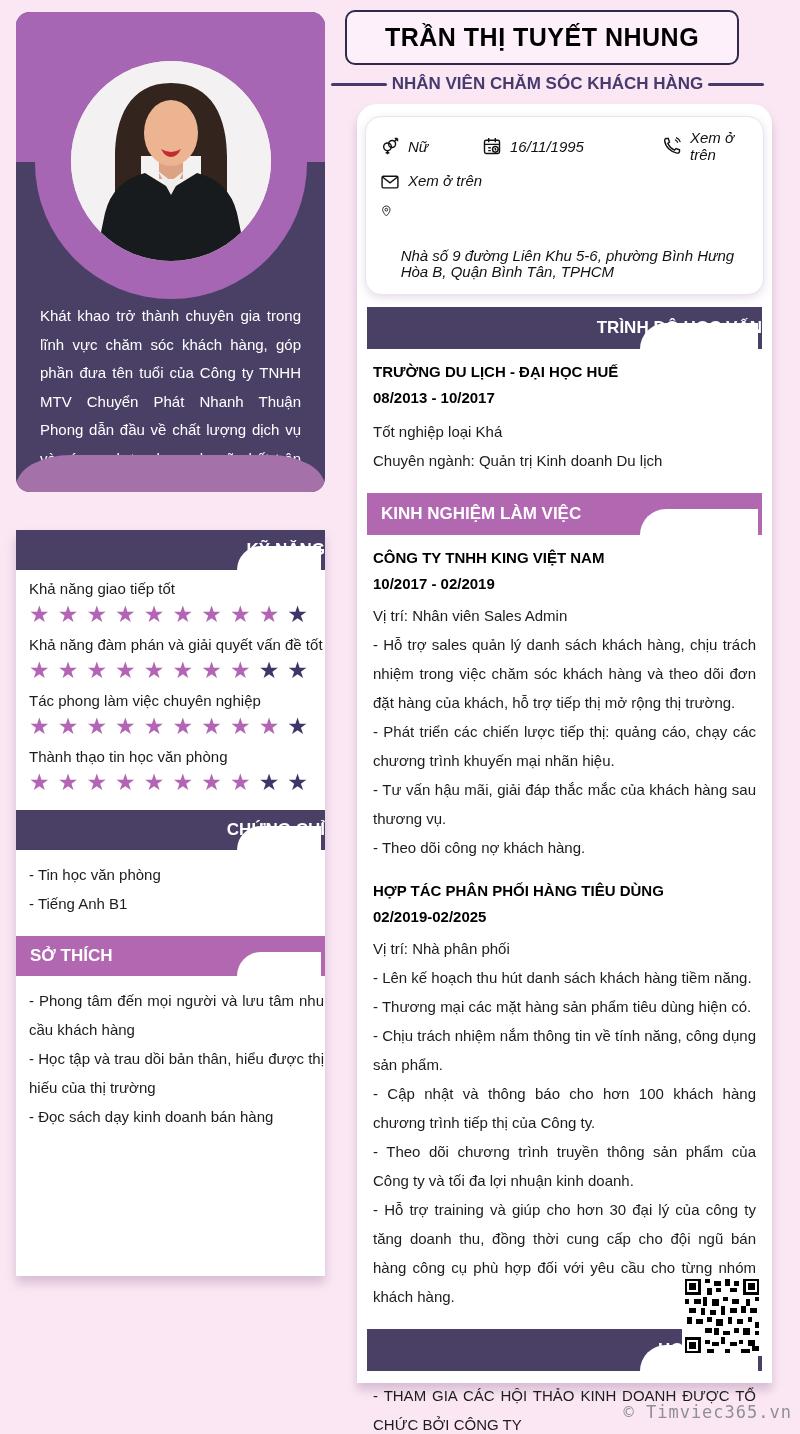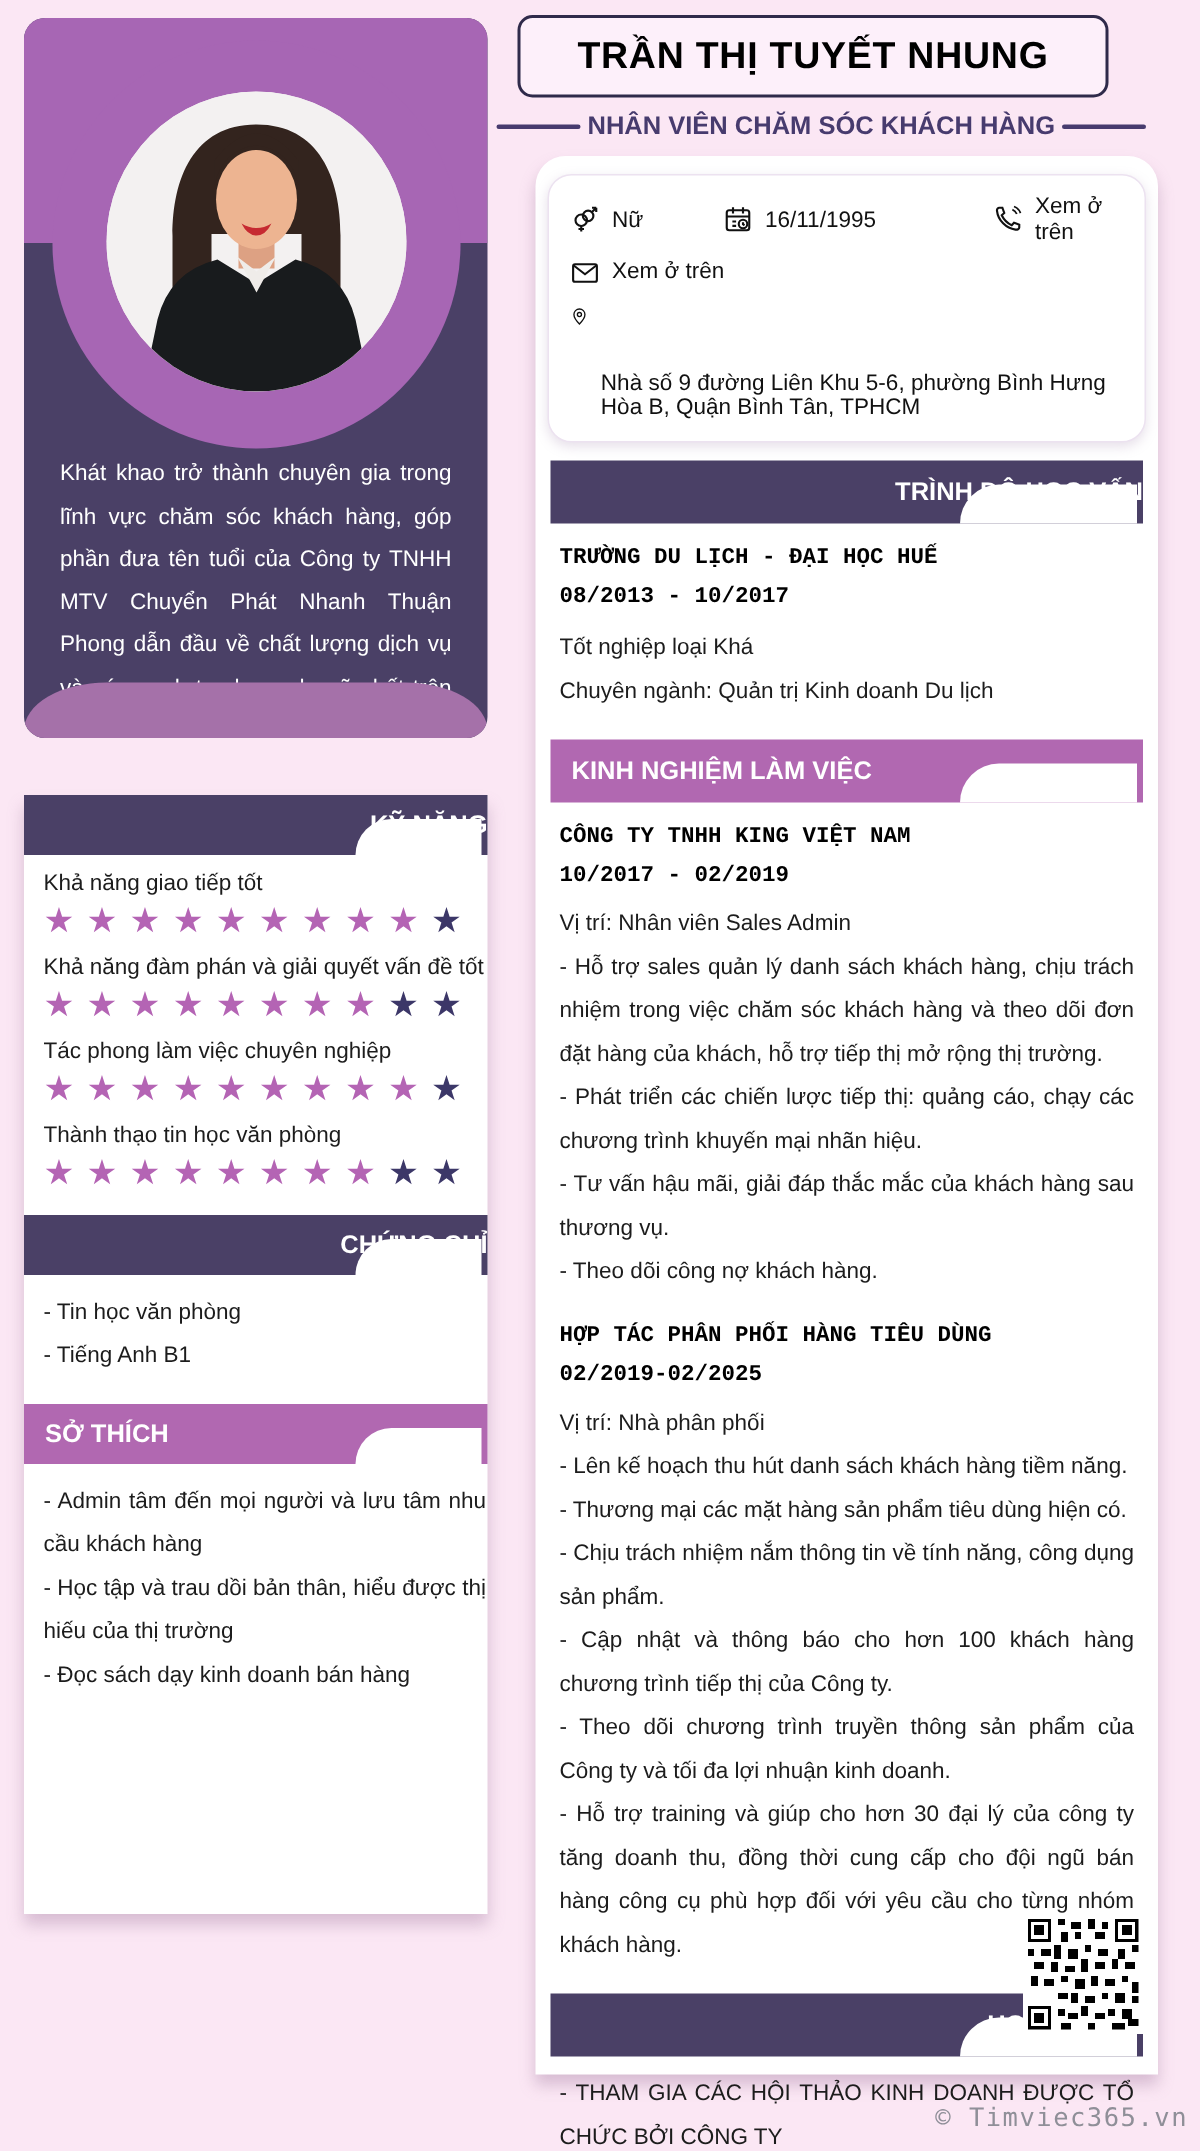--- a/index.html
+++ b/index.html
@@ -56,29 +56,29 @@
   .name-box h1{font-size:25px;letter-spacing:.5px;color:#000;font-weight:bold;}
   .subtitle{position:absolute;left:331px;top:74px;width:433px;display:flex;
     align-items:center;justify-content:space-between;}
   .subtitle h2{font-size:17px;color:var(--accent);font-weight:bold;}
   .dash{width:56px;height:3px;background:var(--accent);border-radius:2px;}
 
   .right-card{position:absolute;left:357px;top:104px;width:415px;height:1279px;background:#fff;
     border-radius:20px 20px 0 0;box-shadow:0 7px 10px rgba(150,110,150,.35);padding-top:8px;}
 
   .contact-card{margin:4px 8px 0 8px;background:#fff;border:1px solid #ece2f0;border-radius:16px;
-    box-shadow:0 3px 8px rgba(160,130,170,.25);padding:12px 14px 14px 14px;}
+    box-shadow:0 3px 8px rgba(160,130,170,.25);padding:12px 14px 14px 14px;font-style:italic;}
   .c-row1{display:grid;grid-template-columns:102px 180px 1fr;align-items:center;}
   .c-item{display:flex;align-items:center;gap:8px;font-size:15px;color:#111;}
   .c-item svg{flex:0 0 auto;}
   .c-row{display:flex;align-items:flex-start;gap:8px;margin-top:9px;font-size:15px;color:#111;}
   .addr{line-height:16px;margin-top:47px;}
 
   .rc-pad{padding:10px 16px 0 16px;}
-  .bold-line{font-size:15px;font-weight:bold;color:#000;line-height:26px;font-family:Liberation Mono, monospace;}
+  .bold-line{font-size:15px;font-weight:bold;color:#000;line-height:26px;}
   .para{font-size:15px;line-height:29px;color:var(--ink);text-align:justify;}
   .pos-line{font-size:15px;line-height:29px;color:var(--ink);margin-top:4px;}
 
   .qr{position:absolute;right:10px;bottom:27px;width:80px;height:80px;background:#fff;padding:3px;}
   .qr svg{display:block;width:100%;height:100%;}
 
   .footer{position:absolute;right:8px;top:1402px;font-family:"DejaVu Sans Mono","Liberation Mono",monospace;
     font-size:17px;color:#8f8f98;letter-spacing:1px;}
 </style>
 </head>
@@ -196,21 +196,21 @@
 
     <section>
       <header class="sec-hd orchid">
         <div class="hd-bar">
           <span>SỞ THÍCH</span>
         </div>
         <i class="notch"></i>
       </header>
       <div class="left-pad">
 
-      <div class="plain-item just">- Admin tâm đến mọi người và lưu tâm nhu cầu khách hàng</div>
+      <div class="plain-item just">- Phong tâm đến mọi người và lưu tâm nhu cầu khách hàng</div>
           <div class="plain-item just">- Học tập và trau dồi bản thân, hiểu được thị hiếu của thị trường</div>
           <div class="plain-item just">- Đọc sách dạy kinh doanh bán hàng</div>
         </div>
     </section>
   </div>
 
   <div class="name-box">
     <h1>TRẦN THỊ TUYẾT NHUNG</h1>
   </div>
   <div class="subtitle">

